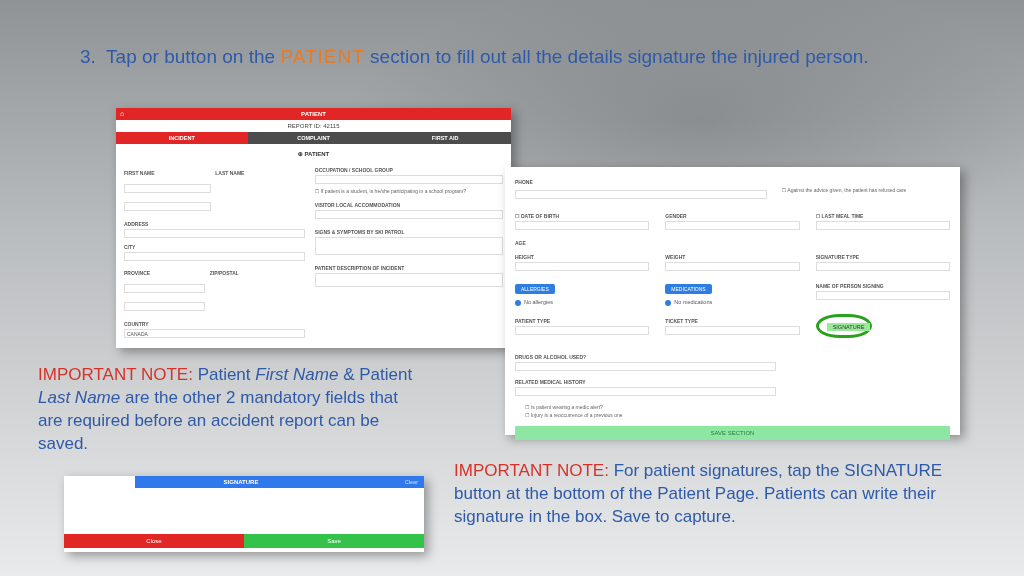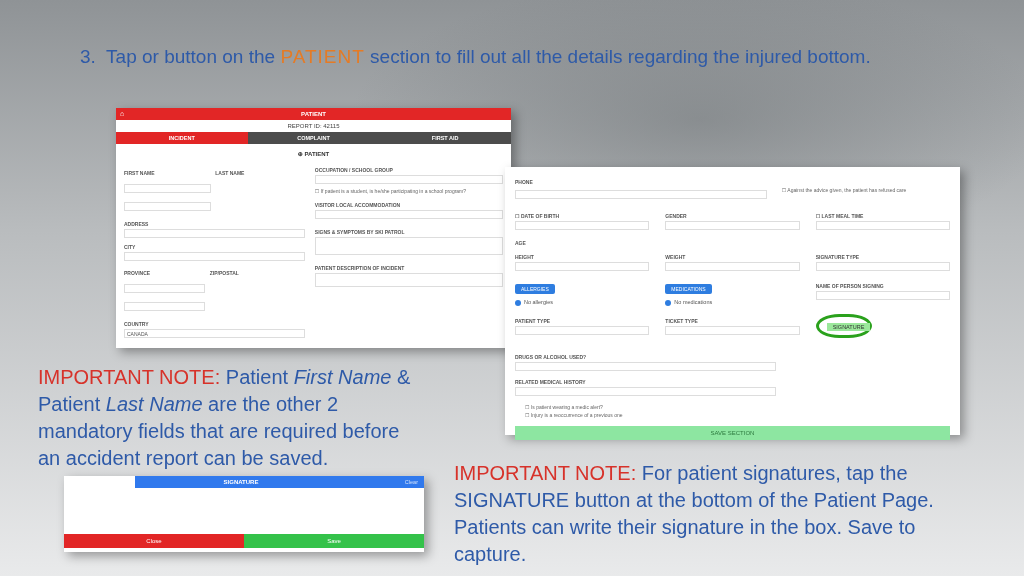--- a/index.html
+++ b/index.html
@@ -15,21 +15,21 @@
       radial-gradient(ellipse 500px 200px at 700px 120px, rgba(110,115,118,.5), transparent 70%),
       linear-gradient(to bottom, #8f9396 0%, #b9bcbe 40%, #e9eaeb 100%);
   }
   .content { position:relative; padding: 44px 80px 0 80px; }
 
   .step-line { color:#2e5aa8; font-size:19px; line-height:1.35; margin-bottom:14px; padding-left:28px; text-indent:-28px;}
   .step-num { color:#2e5aa8; }
   .k-orange { color:#e57b25; letter-spacing:1px; }
   .k-red { color:#d7322a; }
   .ital { font-style: italic; }
-  .note { color:#2e5aa8; font-size:20px; line-height:1.35; }
+  .note { color:#2e5aa8; font-size:17px; line-height:1.35; }
 
   
   .shot {
     position:absolute; background:#fff;
     box-shadow: 4px 4px 10px rgba(0,0,0,.35);
     font-family: Arial, Helvetica, sans-serif;
   }
 
   
   #shot1 { left:116px; top:108px; width:395px; height:240px; }
@@ -85,21 +85,21 @@
   .sig-bot .cls { flex:1; background:#e22626; color:#fff; font-size:6px; text-align:center; line-height:14px;}
   .sig-bot .sv  { flex:1; background:#34c24a; color:#fff; font-size:6px; text-align:center; line-height:14px;}
 </style>
 </head>
 <body>
 <div class="bg-mountain"></div>
 
 <div class="content">
   <p class="step-line">
     <span class="step-num">3.</span>&nbsp;
-    <span>Tap or button on the </span><span class="k-orange">PATIENT</span><span> section to fill out all the details regarding the injured bottom.</span>
+    <span>Tap or button on the </span><span class="k-orange">PATIENT</span><span> section to fill out all the details signature the injured person.</span>
   </p>
 </div>
 
 <div id="shot1" class="shot">
   <div class="bar-red">
     <span class="home">⌂</span>
     <span class="title">PATIENT</span>
   </div>
   <div class="bar-white">REPORT ID: 42115</div>
   <div class="tabbar">

